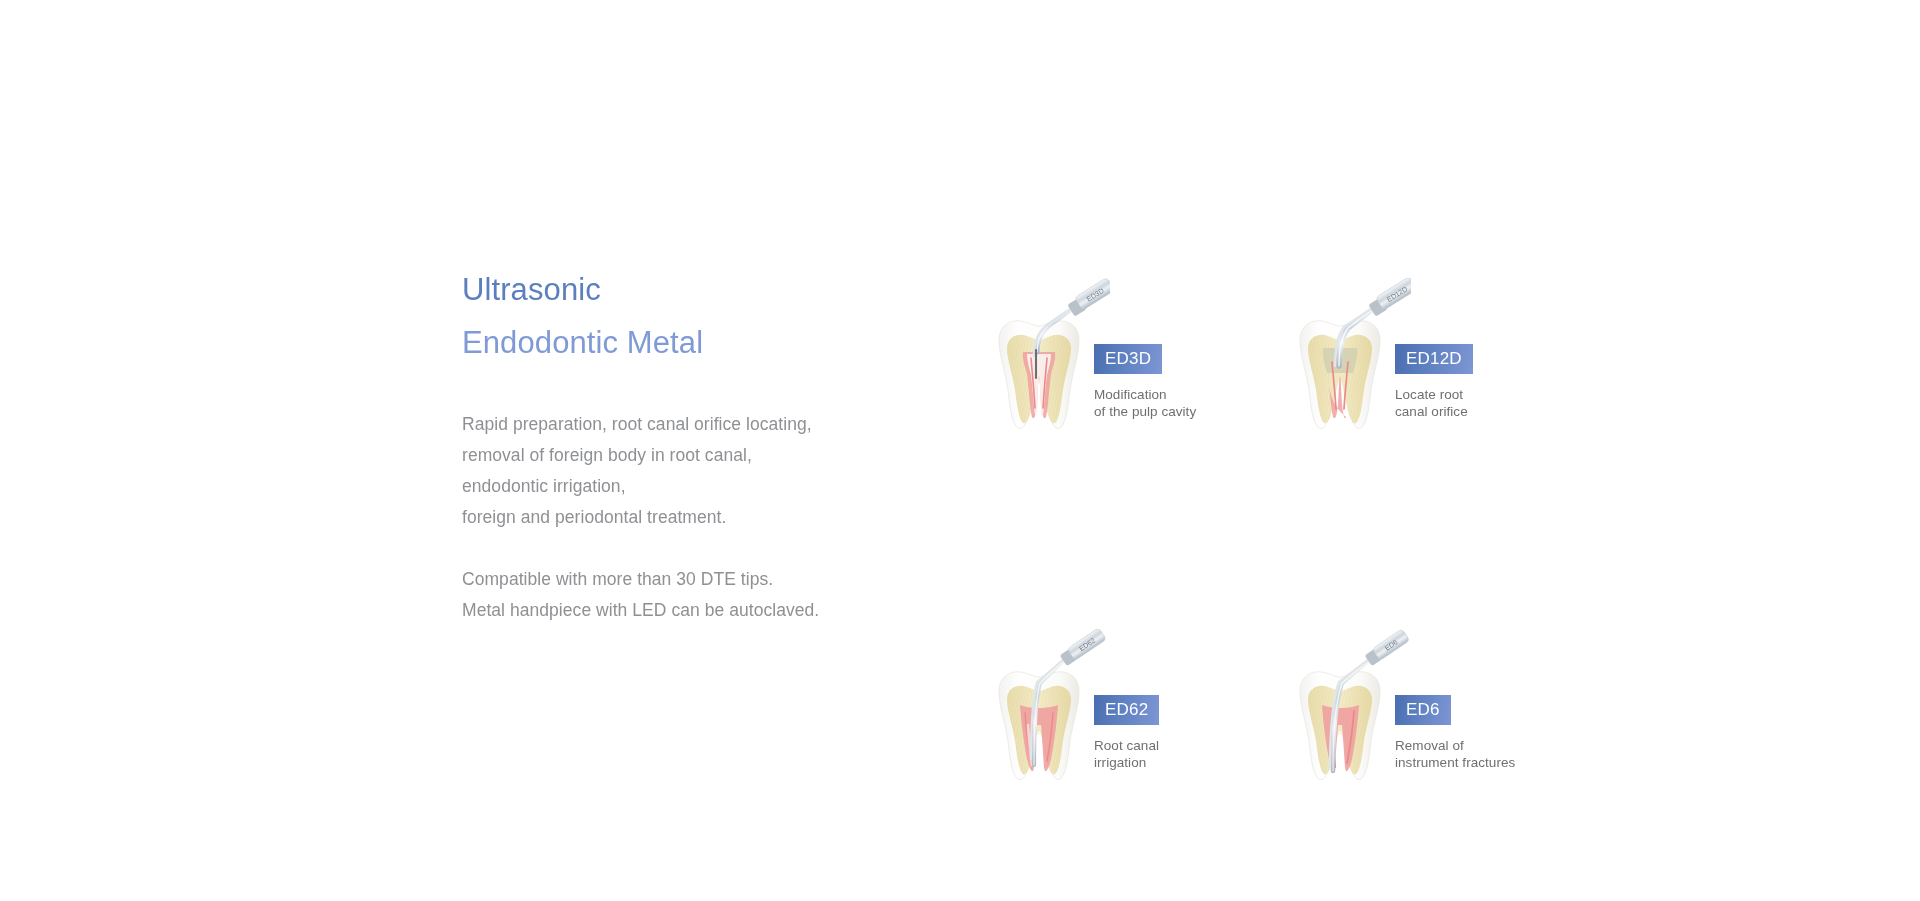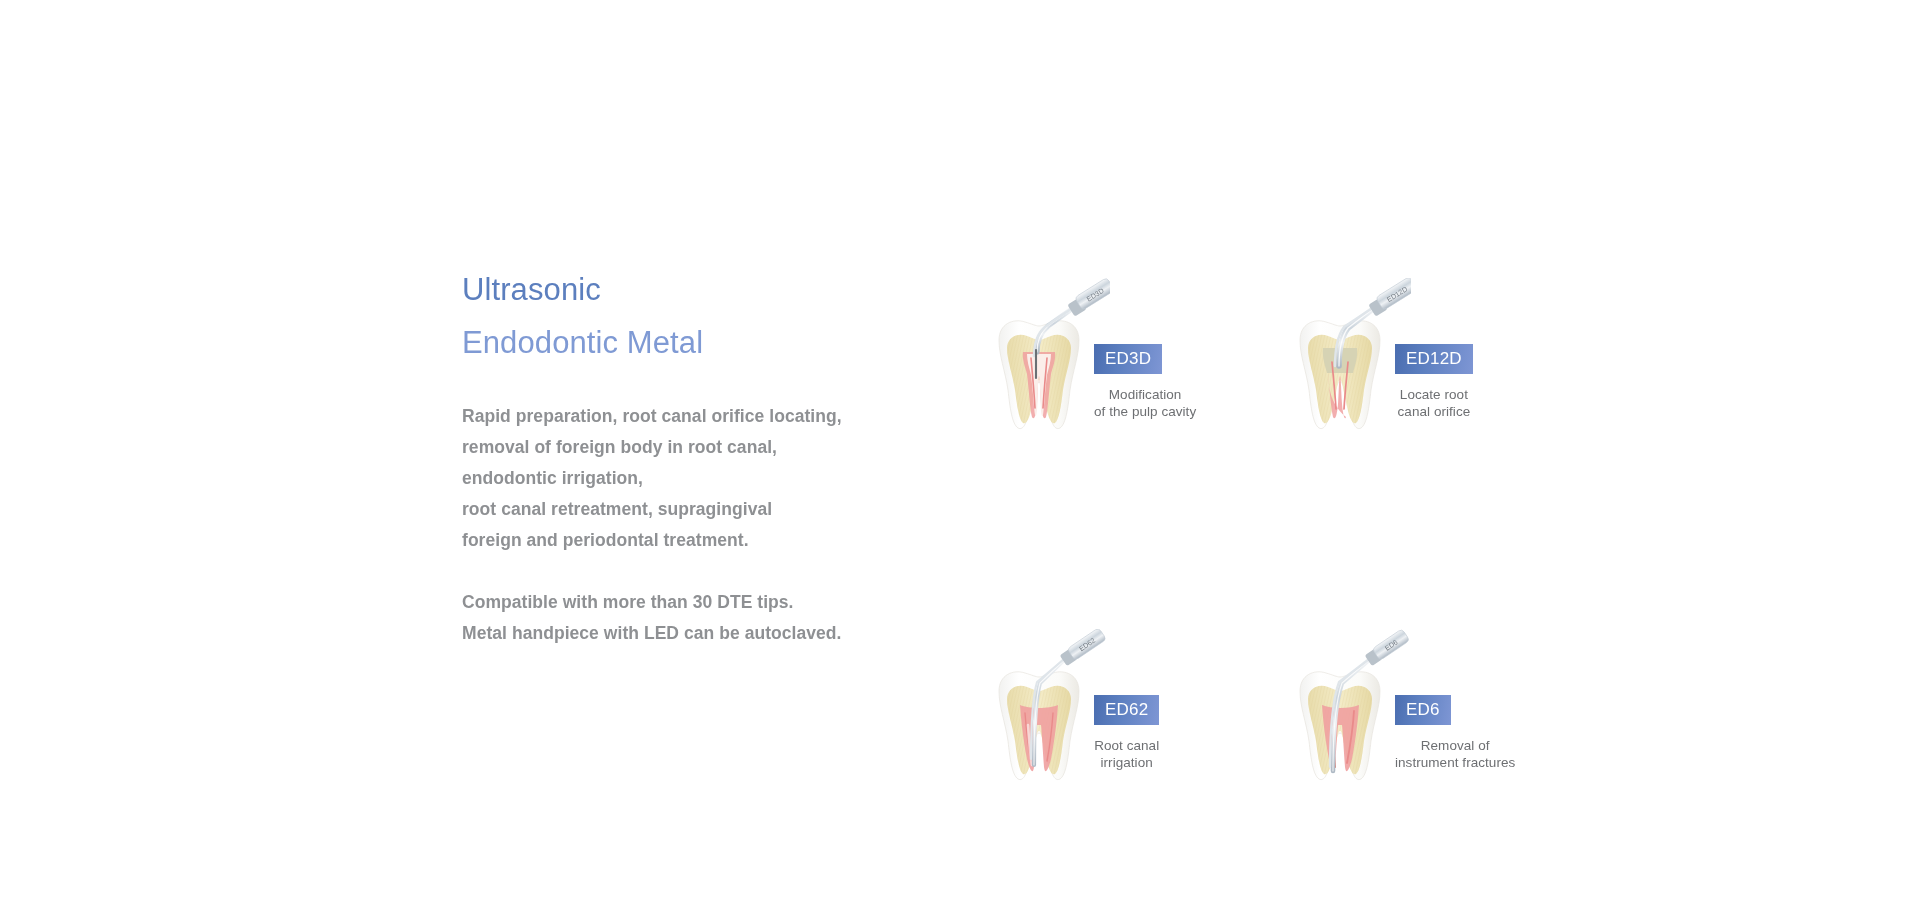--- a/index.html
+++ b/index.html
@@ -32,25 +32,25 @@
   .headline {
     font-size: 31px;
     line-height: 53px;
     font-weight: 400;
     letter-spacing: 0.1px;
   }
   .headline-line1 { color: #5c7fbe; }
   .headline-line2 { color: #7f9ad4; }
 
   .body-block {
-    margin-top: 32px;
+    margin-top: 40px;
     color: #8e9093;
     font-size: 17.5px;
     line-height: 31px;
-    font-weight: 700;
+    font-weight: 400;
     letter-spacing: 0.05px;
   }
   .body-block p { margin: 0; }
   .body-block .para-gap { height: 31px; }
 
   
   .cards {
     position: absolute;
     left: 985px;
     top: 278px;
@@ -89,39 +89,38 @@
     background: linear-gradient(100deg, #4a6db0 0%, #5c7fc0 38%, #7e96d4 100%);
     letter-spacing: 0.2px;
   }
   .caption {
     margin-top: 12px;
     color: #6d6f72;
     font-size: 13.5px;
     line-height: 17px;
     letter-spacing: 0.05px;
   }
-  .caption .cap-l { display: block; text-align: center; }
+  .caption .cap-l { display: block; }
 </style>
 </head>
 <body>
 
 <div class="page">
 
   <div class="text-col">
 
     <div class="headline">
       <div class="headline-line1">Ultrasonic</div>
       <div class="headline-line2">Endodontic Metal</div>
     </div>
 
     <div class="body-block">
       <p>Rapid preparation, root canal orifice locating,</p>
       <p>removal of foreign body in root canal,</p>
       <p>endodontic irrigation,</p>
-      <p>root canal retreatment, supragingival</p>
       <p>foreign and periodontal treatment.</p>
       <div class="para-gap"></div>
       <p>Compatible with more than 30 DTE tips.</p>
       <p>Metal handpiece with LED can be autoclaved.</p>
     </div>
 
   </div>
 
   <div class="cards">
 

